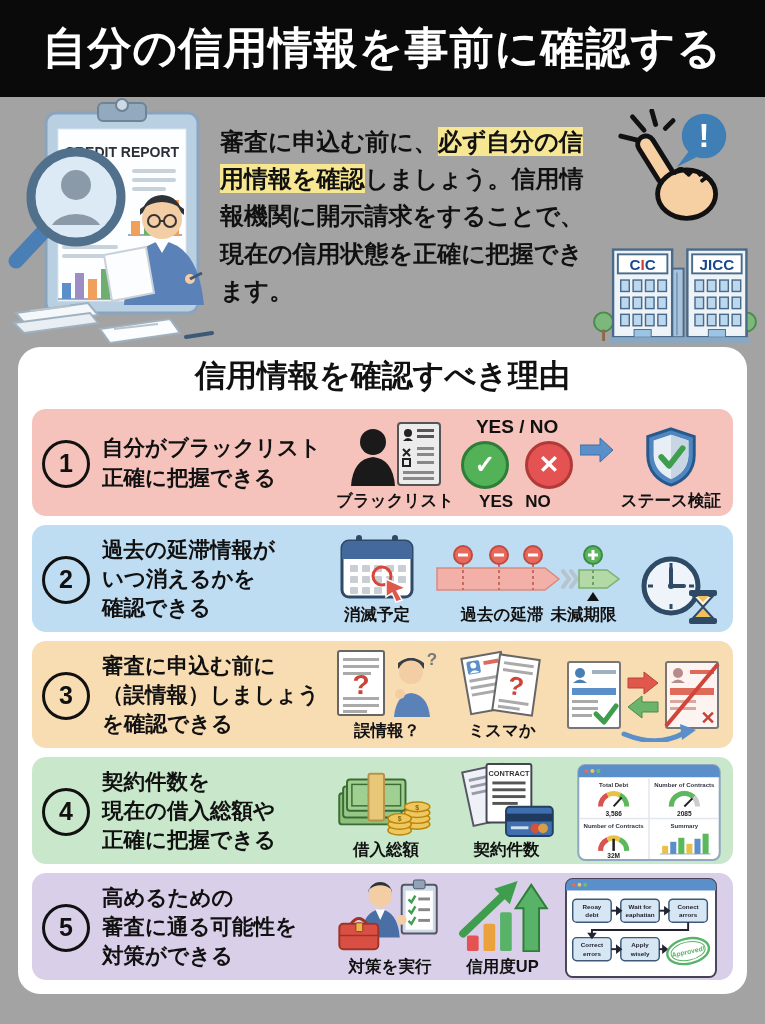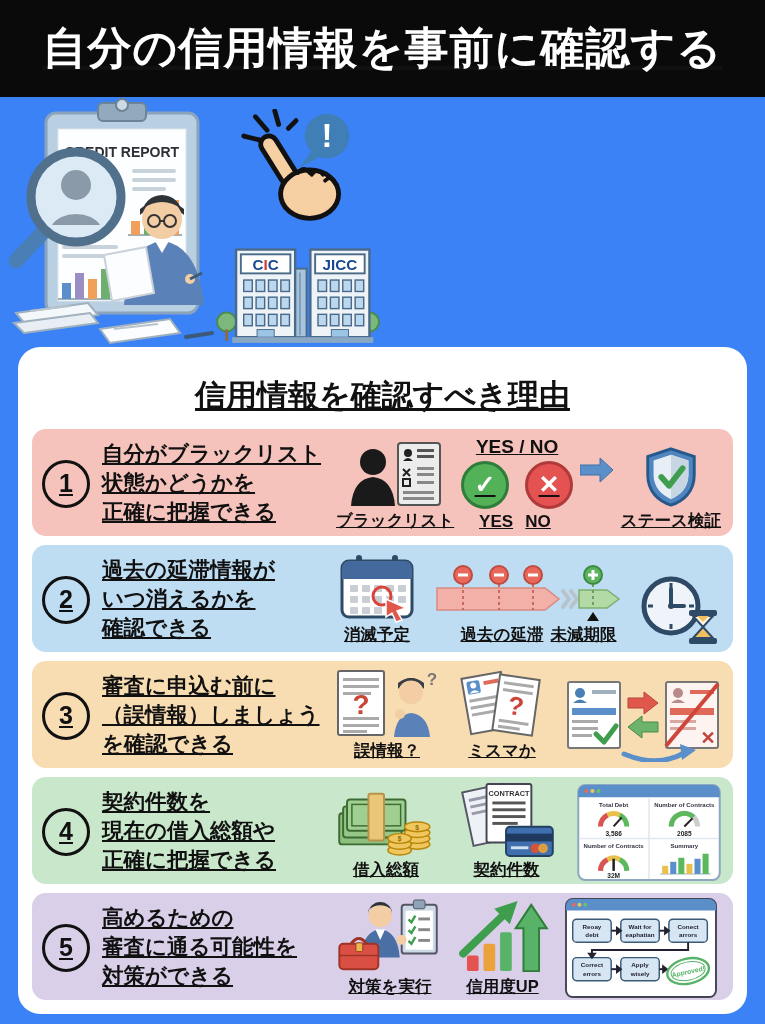--- a/index.html
+++ b/index.html
@@ -1,27 +1,27 @@
 <!DOCTYPE html>
 <html><head>
 <meta charset="utf-8">
 <style>
   html,body{margin:0;padding:0;}
-  .page{width:765px;height:1024px;background:#3b82f6;font-family:"Liberation Sans",sans-serif;overflow:hidden;position:relative;color:#111;text-decoration:underline;}
+  .page{width:765px;height:1024px;background:#a3a3a3;font-family:"Liberation Sans",sans-serif;overflow:hidden;position:relative;color:#111;}
   
   .header{height:97px;background:#0a0a0a;display:flex;align-items:center;justify-content:center;}
   .header .title{color:#fff;font-size:44px;font-weight:bold;letter-spacing:1px;white-space:nowrap;}
   
   .intro{display:flex;height:248px;padding:0 6px 0 0;box-sizing:border-box;}
   .illu{width:214px;flex:none;}
   .intro-text{flex:1;padding:26px 2px 0 6px;font-size:24px;font-weight:bold;line-height:1.55;}
   .hl{background:#f7e793;padding:1px 0;}
   .intro-right{width:168px;flex:none;display:flex;flex-direction:column;align-items:center;justify-content:flex-start;padding-top:12px;}
   
-  .panel{margin:2px 18px 4px;background:#fff;border-radius:22px;padding:24px 14px 14px;box-sizing:border-box;}
+  .panel{margin:2px 18px 4px;background:#fff;border-radius:22px;padding:4px 14px 14px;box-sizing:border-box;}
   .panel-title{text-align:center;font-size:31px;font-weight:bold;margin:4px 0 12px;}
   .row{display:flex;align-items:center;border-radius:14px;padding:6px 12px 4px 10px;margin-bottom:9px;height:107px;box-sizing:border-box;}
   .row:last-child{margin-bottom:0;}
   .row-pink{background:#f5c3bb;}
   .row-blue{background:#bedcf2;}
   .row-tan{background:#f8dcb2;}
   .row-green{background:#c9e7ca;}
   .row-purple{background:#d9cfe9;}
   .num{width:42px;height:42px;border:3px solid #111;border-radius:50%;display:flex;align-items:center;justify-content:center;font-size:25px;font-weight:bold;flex:none;margin-right:12px;background:transparent;}
   .row-text{width:234px;flex:none;font-size:21.5px;font-weight:bold;line-height:1.36;}
@@ -114,20 +114,23 @@
           <polygon points="16,216 88,206 98,218 26,228" fill="#f5f8fa" stroke="#9fb0bf" stroke-width="2"></polygon>
           <polygon points="14,226 90,216 98,226 24,236" fill="#e8eef3" stroke="#9fb0bf" stroke-width="2"></polygon>
           <line x1="30" y1="214" x2="70" y2="209" stroke="#b8c4cc" stroke-width="2"></line>
           <polygon points="100,232 170,222 180,236 110,246" fill="#fcfdfe" stroke="#9fb0bf" stroke-width="2"></polygon>
           <line x1="114" y1="232" x2="158" y2="227" stroke="#b8c4cc" stroke-width="2"></line>
           <line x1="186" y1="240" x2="212" y2="236" stroke="#3c5a78" stroke-width="4" stroke-linecap="round"></line>
         </g>
       </svg>
     </div>
 
+    <div class="intro-text">
+      <span>審査に申込む前に、</span><span class="hl">必ず自分の信用情報を確認</span><span>しましょう。信用情報機関に開示請求をすることで、現在の信用状態を正確に把握できます。</span>
+    </div>
 
     <div class="intro-right">
       <svg width="124" height="116" viewBox="0 0 124 116">
         <circle cx="92" cy="28" r="23" fill="#3f7fb5"></circle>
         <polygon points="76,44 64,60 84,50" fill="#3f7fb5"></polygon>
         <text x="92" y="39" text-anchor="middle" font-size="34" font-weight="bold" fill="#ffffff">!</text>
         <g stroke="#111" stroke-width="5" stroke-linecap="round">
           <line x1="30" y1="22" x2="18" y2="8"></line>
           <line x1="42" y1="16" x2="38" y2="2"></line>
           <line x1="22" y1="32" x2="6" y2="28"></line>
@@ -189,21 +192,20 @@
     </div>
   </div>
 
   <div class="panel">
     <div class="panel-title">信用情報を確認すべき理由</div>
 
     <div class="row row-pink">
       <div class="num">1</div>
       <div class="row-text">
         <div>自分がブラックリスト</div>
-        <div>状態かどうかを</div>
         <div>正確に把握できる</div>
       </div>
       <div class="icons">
         <div class="icon-group">
           <svg width="95" height="68" viewBox="0 0 95 68">
             <rect x="50" y="2" width="42" height="62" rx="3" fill="#ececec" stroke="#555" stroke-width="2"></rect>
             <circle cx="60" cy="12" r="4" fill="#222"></circle>
             <path d="M55,20 Q60,14 65,20 Z" fill="#222"></path>
             <rect x="69" y="8" width="17" height="3" fill="#555"></rect>
             <rect x="69" y="14" width="17" height="3" fill="#555"></rect>

